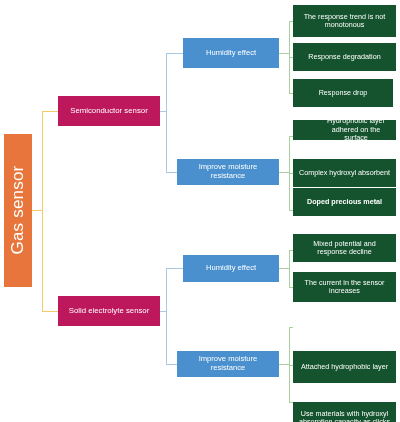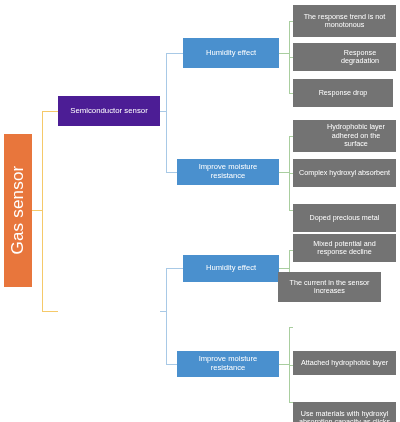--- a/index.html
+++ b/index.html
@@ -30,31 +30,31 @@
     background: #E8763C;
     font-size: 17px;
     letter-spacing: 0.2px;
   }
   .root-node .root-label {
     transform: rotate(-90deg);
     white-space: nowrap;
     display: block;
   }
   .level2-node {
-    background: #4c1d95;
+    background: #be185d;
     font-size: 7.8px;
     padding: 2px 4px;
   }
   .level3-node {
     background: #4A90CE;
     font-size: 7.6px;
     padding: 2px 4px;
   }
   .level4-node {
-    background: #737373;
+    background: #14532d;
     font-size: 7.2px;
     padding: 2px 5px;
   }
   .conn {
     position: absolute;
     background: #000;
   }
   .conn-orange { background: #F5C969; }
   .conn-blue   { background: #A8C9E6; }
   .conn-green  { background: #A9CE9F; }
@@ -70,20 +70,23 @@
 
   <div class="conn conn-orange" style="left:32px; top:210px; width:10px; height:1px;"></div>
   <div class="conn conn-orange" style="left:42px; top:111px; width:1px; height:200px;"></div>
   <div class="conn conn-orange" style="left:42px; top:111px; width:16px; height:1px;"></div>
   <div class="conn conn-orange" style="left:42px; top:311px; width:16px; height:1px;"></div>
 
   <div class="node level2-node" style="left:58px; top:96px; width:102px; height:30px;">
     <span>Semiconductor sensor</span>
   </div>
 
+  <div class="node level2-node" style="left:58px; top:296px; width:102px; height:30px;">
+    <span>Solid electrolyte sensor</span>
+  </div>
 
   <div class="conn conn-blue" style="left:160px; top:111px; width:6px; height:1px;"></div>
   <div class="conn conn-blue" style="left:166px; top:53px; width:1px; height:119px;"></div>
   <div class="conn conn-blue" style="left:166px; top:53px; width:17px; height:1px;"></div>
   <div class="conn conn-blue" style="left:166px; top:172px; width:11px; height:1px;"></div>
 
   <div class="node level3-node" style="left:183px; top:38px; width:96px; height:30px;">
     <span>Humidity effect</span>
   </div>
 
@@ -93,40 +96,40 @@
 
   <div class="conn conn-green" style="left:279px; top:53px; width:10px; height:1px;"></div>
   <div class="conn conn-green" style="left:289px; top:21px; width:1px; height:72px;"></div>
   <div class="conn conn-green" style="left:289px; top:21px; width:4px; height:1px;"></div>
   <div class="conn conn-green" style="left:289px; top:57px; width:4px; height:1px;"></div>
   <div class="conn conn-green" style="left:289px; top:93px; width:4px; height:1px;"></div>
 
   <div class="node level4-node" style="left:293px; top:5px; width:103px; height:32px;">
     <span>The response trend is not monotonous</span>
   </div>
-  <div class="node level4-node" style="left:293px; top:43px; width:103px; height:28px;padding-left:36px;">
+  <div class="node level4-node" style="left:293px; top:43px; width:103px; height:28px;">
     <span>Response degradation</span>
   </div>
   <div class="node level4-node" style="left:293px; top:79px; width:100px; height:28px;">
     <span>Response drop</span>
   </div>
 
   <div class="conn conn-green" style="left:279px; top:172px; width:10px; height:1px;"></div>
   <div class="conn conn-green" style="left:289px; top:136px; width:1px; height:74px;"></div>
   <div class="conn conn-green" style="left:289px; top:136px; width:4px; height:1px;"></div>
   <div class="conn conn-green" style="left:289px; top:173px; width:4px; height:1px;"></div>
   <div class="conn conn-green" style="left:289px; top:210px; width:4px; height:1px;"></div>
 
-  <div class="node level4-node" style="left:293px; top:120px; width:103px; height:32px;padding-left:28px;">
+  <div class="node level4-node" style="left:293px; top:120px; width:103px; height:20px;padding-left:28px;">
     <span>Hydrophobic layer adhered on the surface</span>
   </div>
   <div class="node level4-node" style="left:293px; top:159px; width:103px; height:28px;">
     <span>Complex hydroxyl absorbent</span>
   </div>
-  <div class="node level4-node" style="left:293px; top:204px; width:103px; height:28px;">
+  <div class="node level4-node" style="left:293px; top:188px; width:103px; height:28px;font-weight:bold;">
     <span>Doped precious metal</span>
   </div>
 
   <div class="conn conn-blue" style="left:160px; top:311px; width:6px; height:1px;"></div>
   <div class="conn conn-blue" style="left:166px; top:268px; width:1px; height:96px;"></div>
   <div class="conn conn-blue" style="left:166px; top:268px; width:17px; height:1px;"></div>
   <div class="conn conn-blue" style="left:166px; top:364px; width:11px; height:1px;"></div>
 
   <div class="node level3-node" style="left:183px; top:255px; width:96px; height:27px;">
     <span>Humidity effect</span>
@@ -137,30 +140,30 @@
   </div>
 
   <div class="conn conn-green" style="left:279px; top:268px; width:10px; height:1px;"></div>
   <div class="conn conn-green" style="left:289px; top:250px; width:1px; height:37px;"></div>
   <div class="conn conn-green" style="left:289px; top:250px; width:4px; height:1px;"></div>
   <div class="conn conn-green" style="left:289px; top:287px; width:4px; height:1px;"></div>
 
   <div class="node level4-node" style="left:293px; top:234px; width:103px; height:28px;">
     <span>Mixed potential and response decline</span>
   </div>
-  <div class="node level4-node" style="left:278px; top:272px; width:103px; height:30px;">
+  <div class="node level4-node" style="left:293px; top:272px; width:103px; height:30px;">
     <span>The current in the sensor increases</span>
   </div>
 
   <div class="conn conn-green" style="left:279px; top:364px; width:10px; height:1px;"></div>
   <div class="conn conn-green" style="left:289px; top:327px; width:1px; height:75px;"></div>
   <div class="conn conn-green" style="left:289px; top:327px; width:4px; height:1px;"></div>
   <div class="conn conn-green" style="left:289px; top:365px; width:4px; height:1px;"></div>
   <div class="conn conn-green" style="left:289px; top:402px; width:4px; height:1px;"></div>
 
-  <div class="node level4-node" style="left:293px; top:351px; width:103px; height:24px;">
+  <div class="node level4-node" style="left:293px; top:351px; width:103px; height:32px;">
     <span>Attached hydrophobic layer</span>
   </div>
   <div class="node level4-node" style="left:293px; top:386px; width:103px; height:32px;margin-top:16px;">
     <span>Use materials with hydroxyl absorption capacity as clicks</span>
   </div>
 
 </div>
 
 </body></html>

